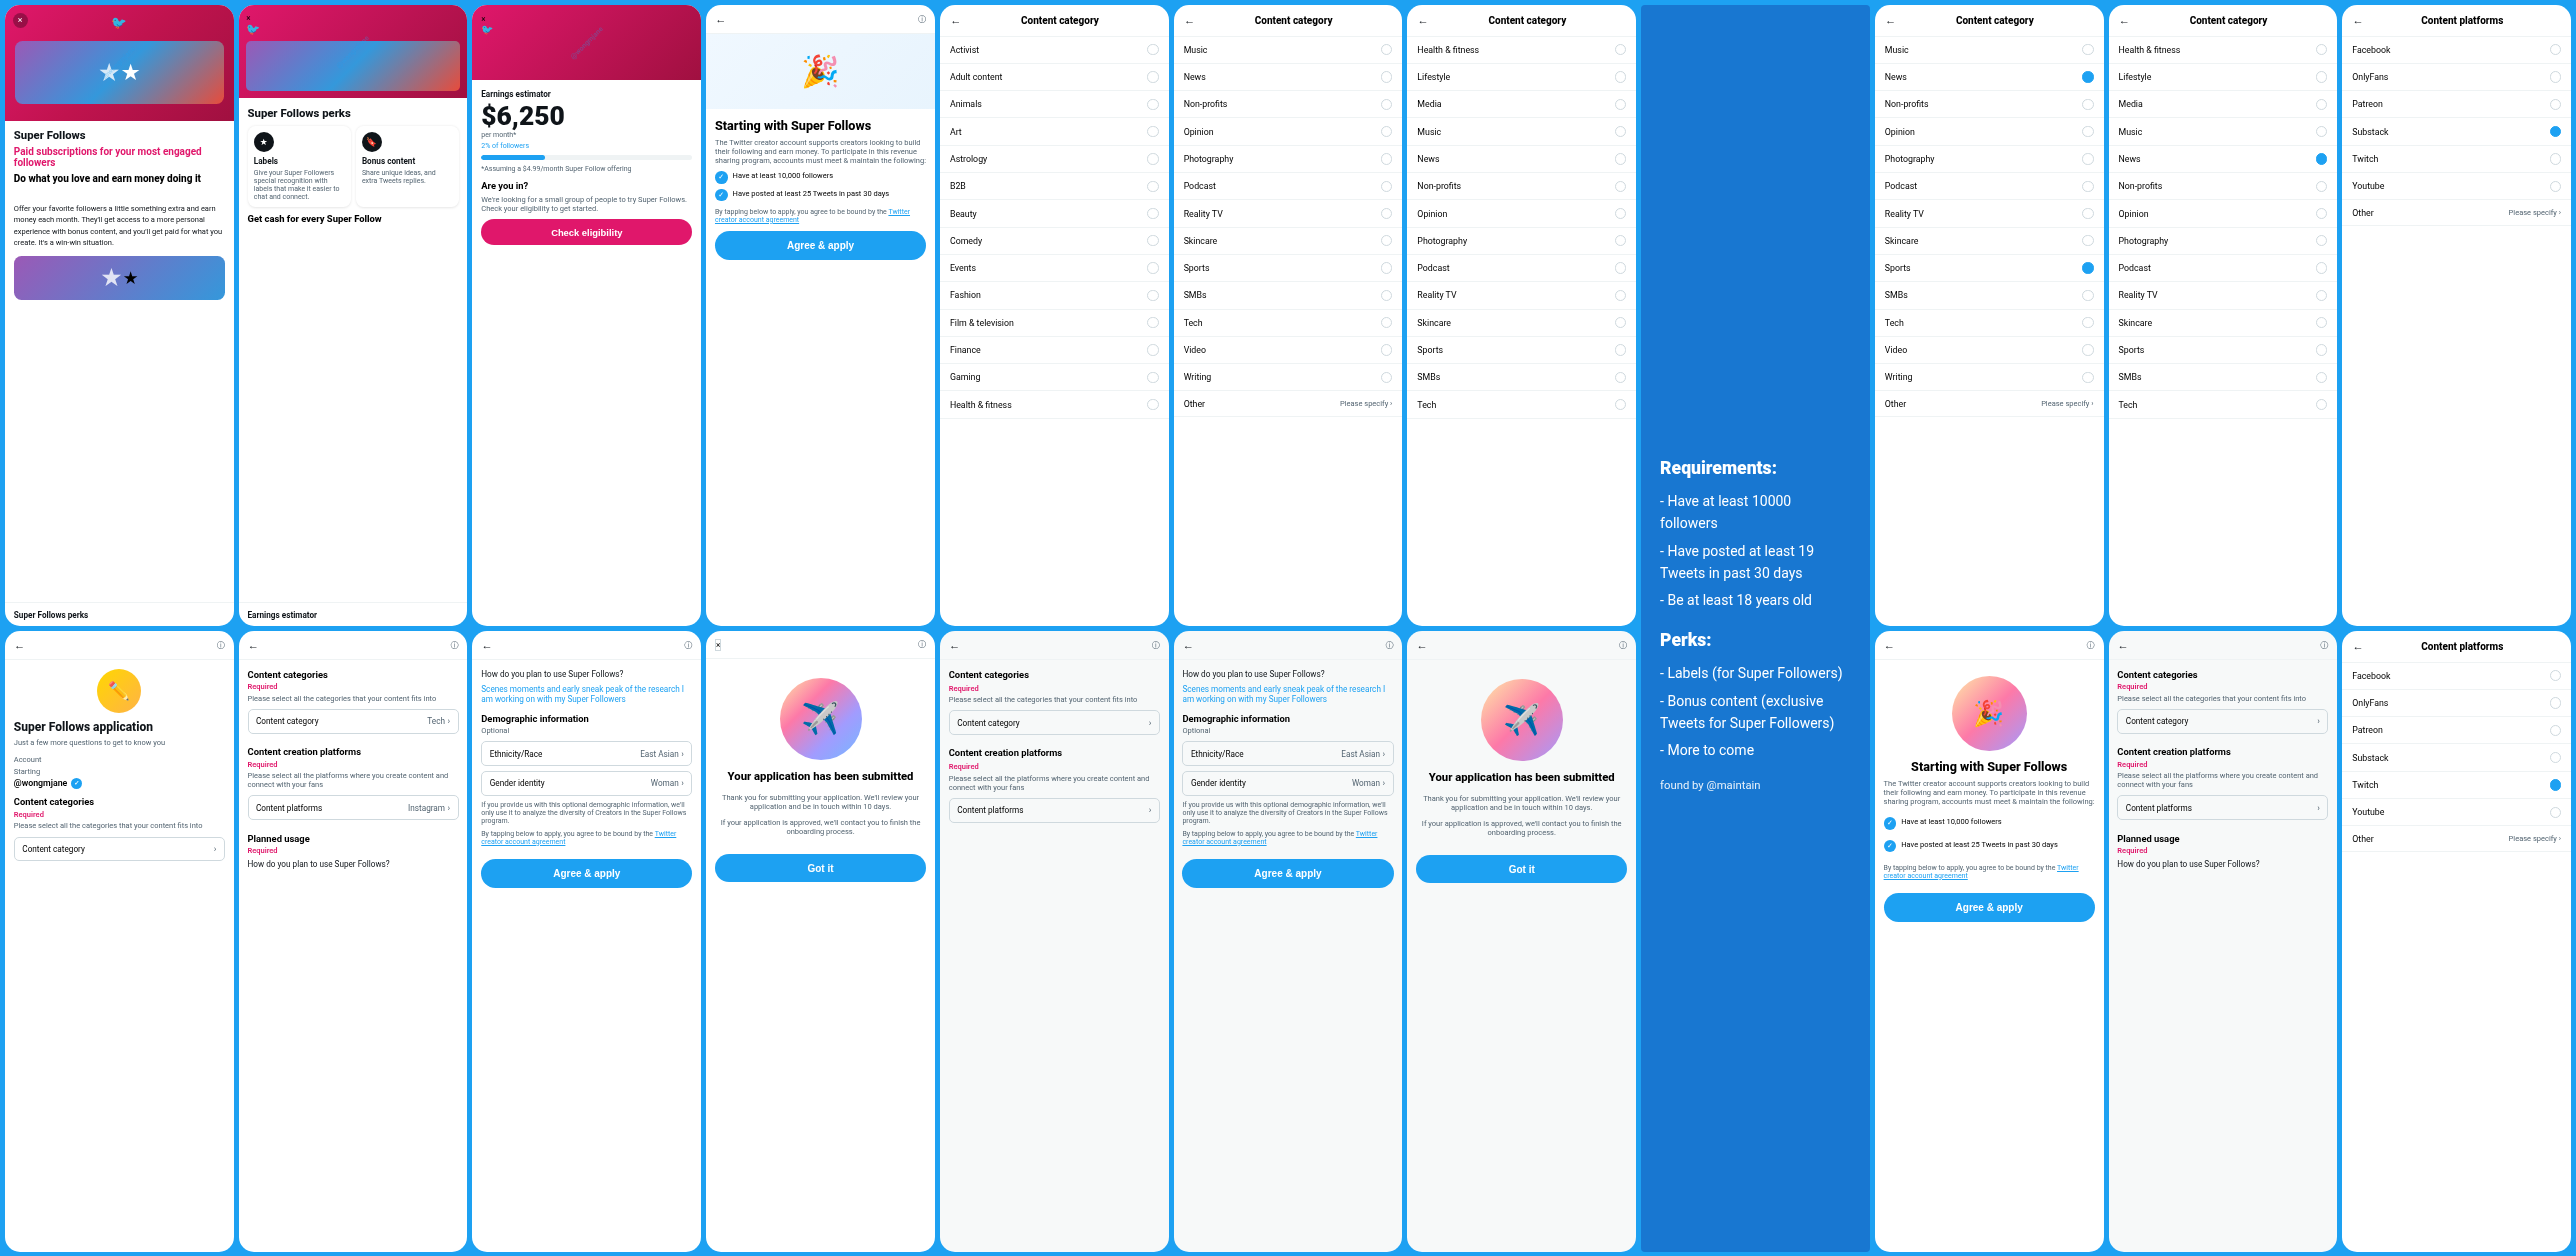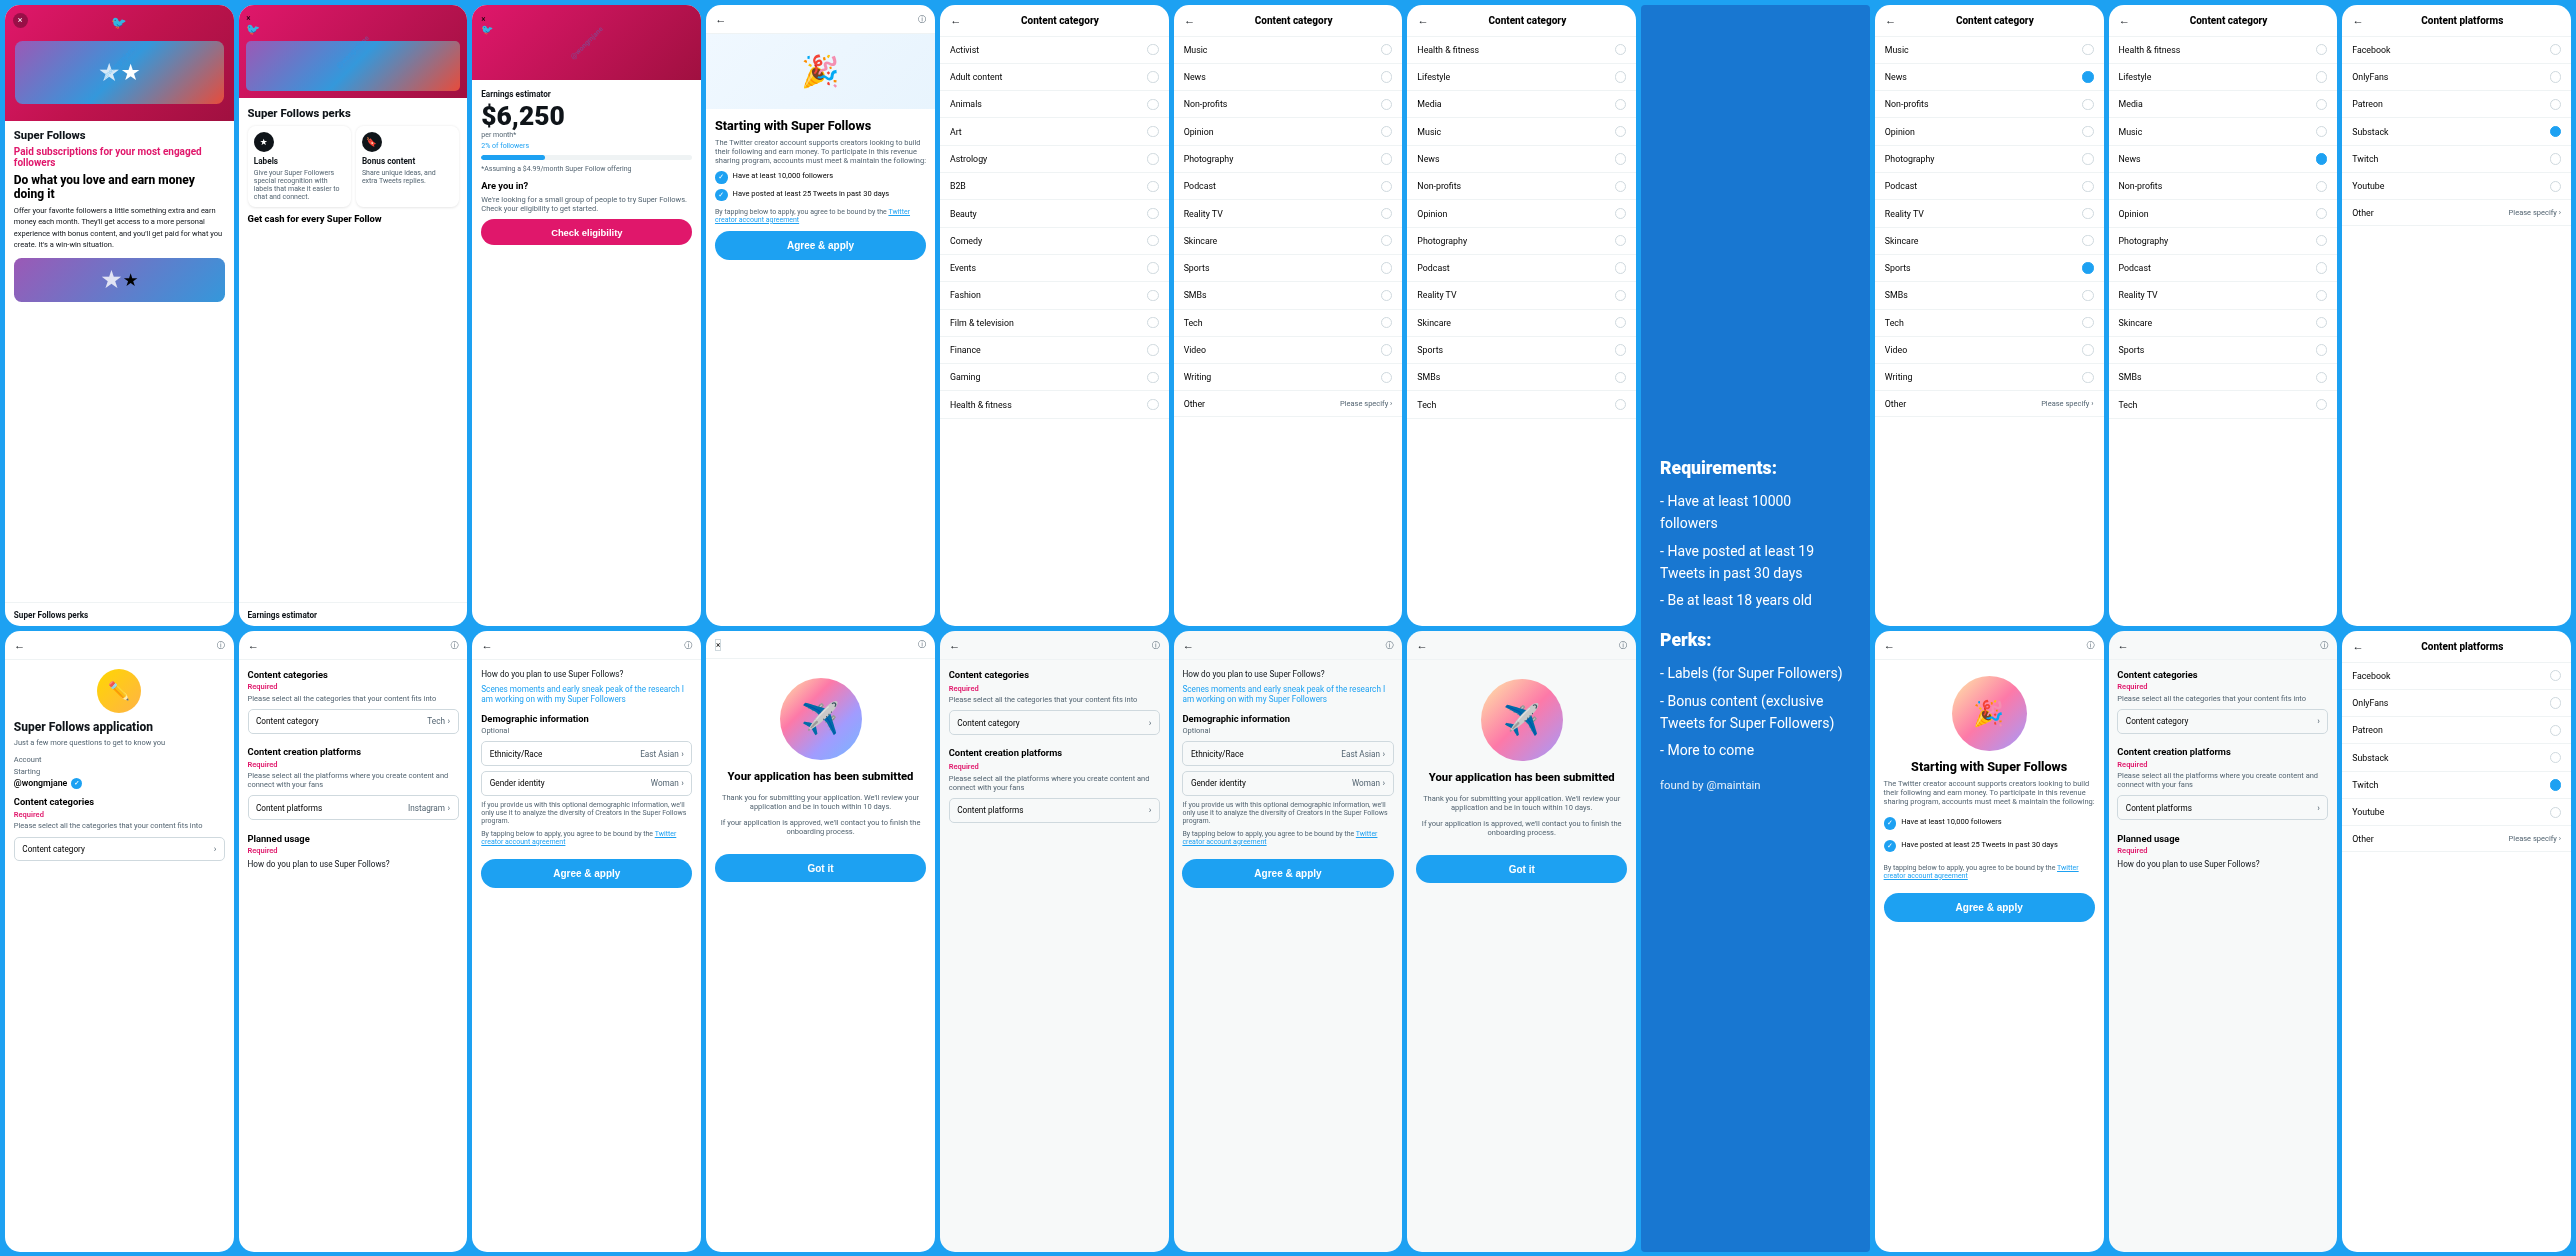--- a/index.html
+++ b/index.html
@@ -422,21 +422,21 @@
       <div class="twitter-logo">🐦</div>
       <div class="watermark">@wongmjane</div>
       <div class="graphic-placeholder" style="width:100%; height:63px; background:linear-gradient(135deg,#9b59b6,#3498db,#e74c3c);">
         <span style="font-size:22.6px; color:white;">★</span>
       </div>
     </div>
     <div class="card-body">
       <div class="card-title">Super Follows</div>
       <div class="pink-tag">Paid subscriptions for your most engaged followers</div>
       <div style="height:5px;"></div>
-      <div style="font-size:12px; font-weight:800; margin-bottom:4px;">Do what you love and earn money doing it</div>
+      <div style="font-size:10px; font-weight:800; margin-bottom:19px;">Do what you love and earn money doing it</div>
       <div class="card-text">Offer your favorite followers a little something extra and earn money each month. They'll get access to a more personal experience with bonus content, and you'll get paid for what you create. It's a win-win situation.</div>
       <div class="graphic-placeholder" style="height:44px; margin-top:7.5px; background:linear-gradient(135deg,#9b59b6,#3498db);">
         <span style="font-size:17.6px;">★</span>
       </div>
     </div>
     <div class="section-footer">Super Follows perks</div>
   </div>
 
   <div class="phone-card" style="grid-column:2; grid-row:1;">
     <div class="card2-header">

